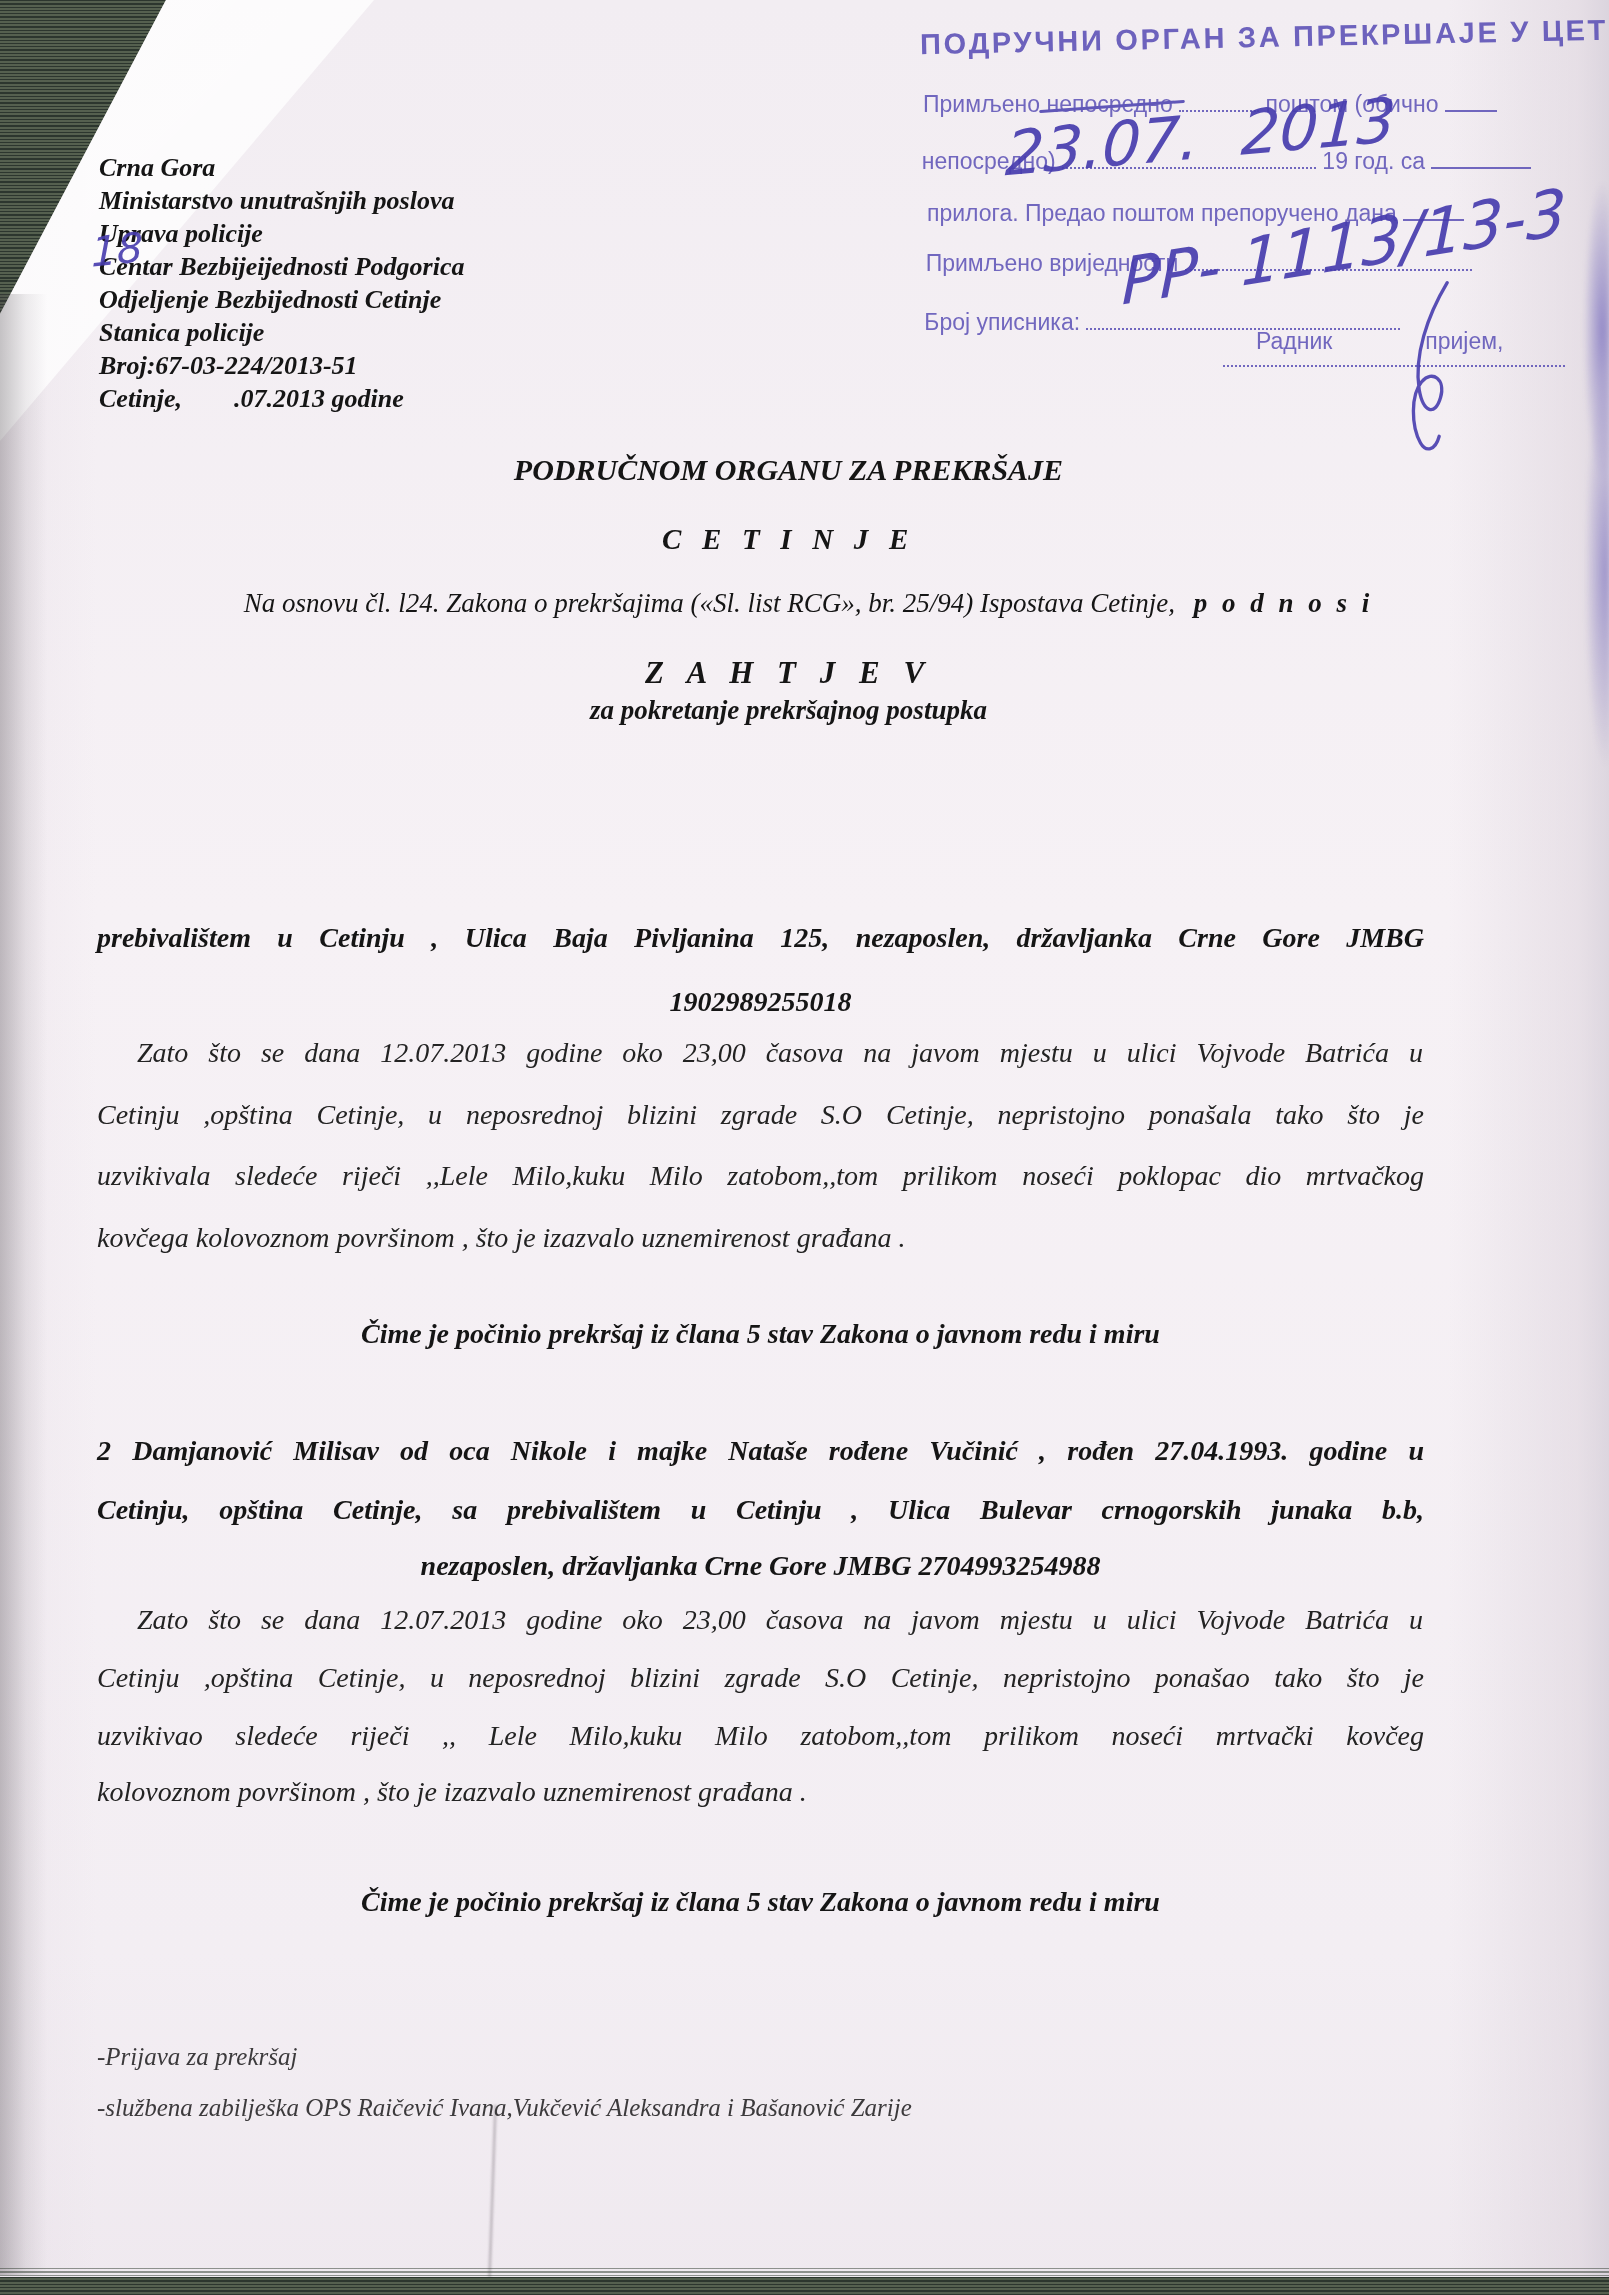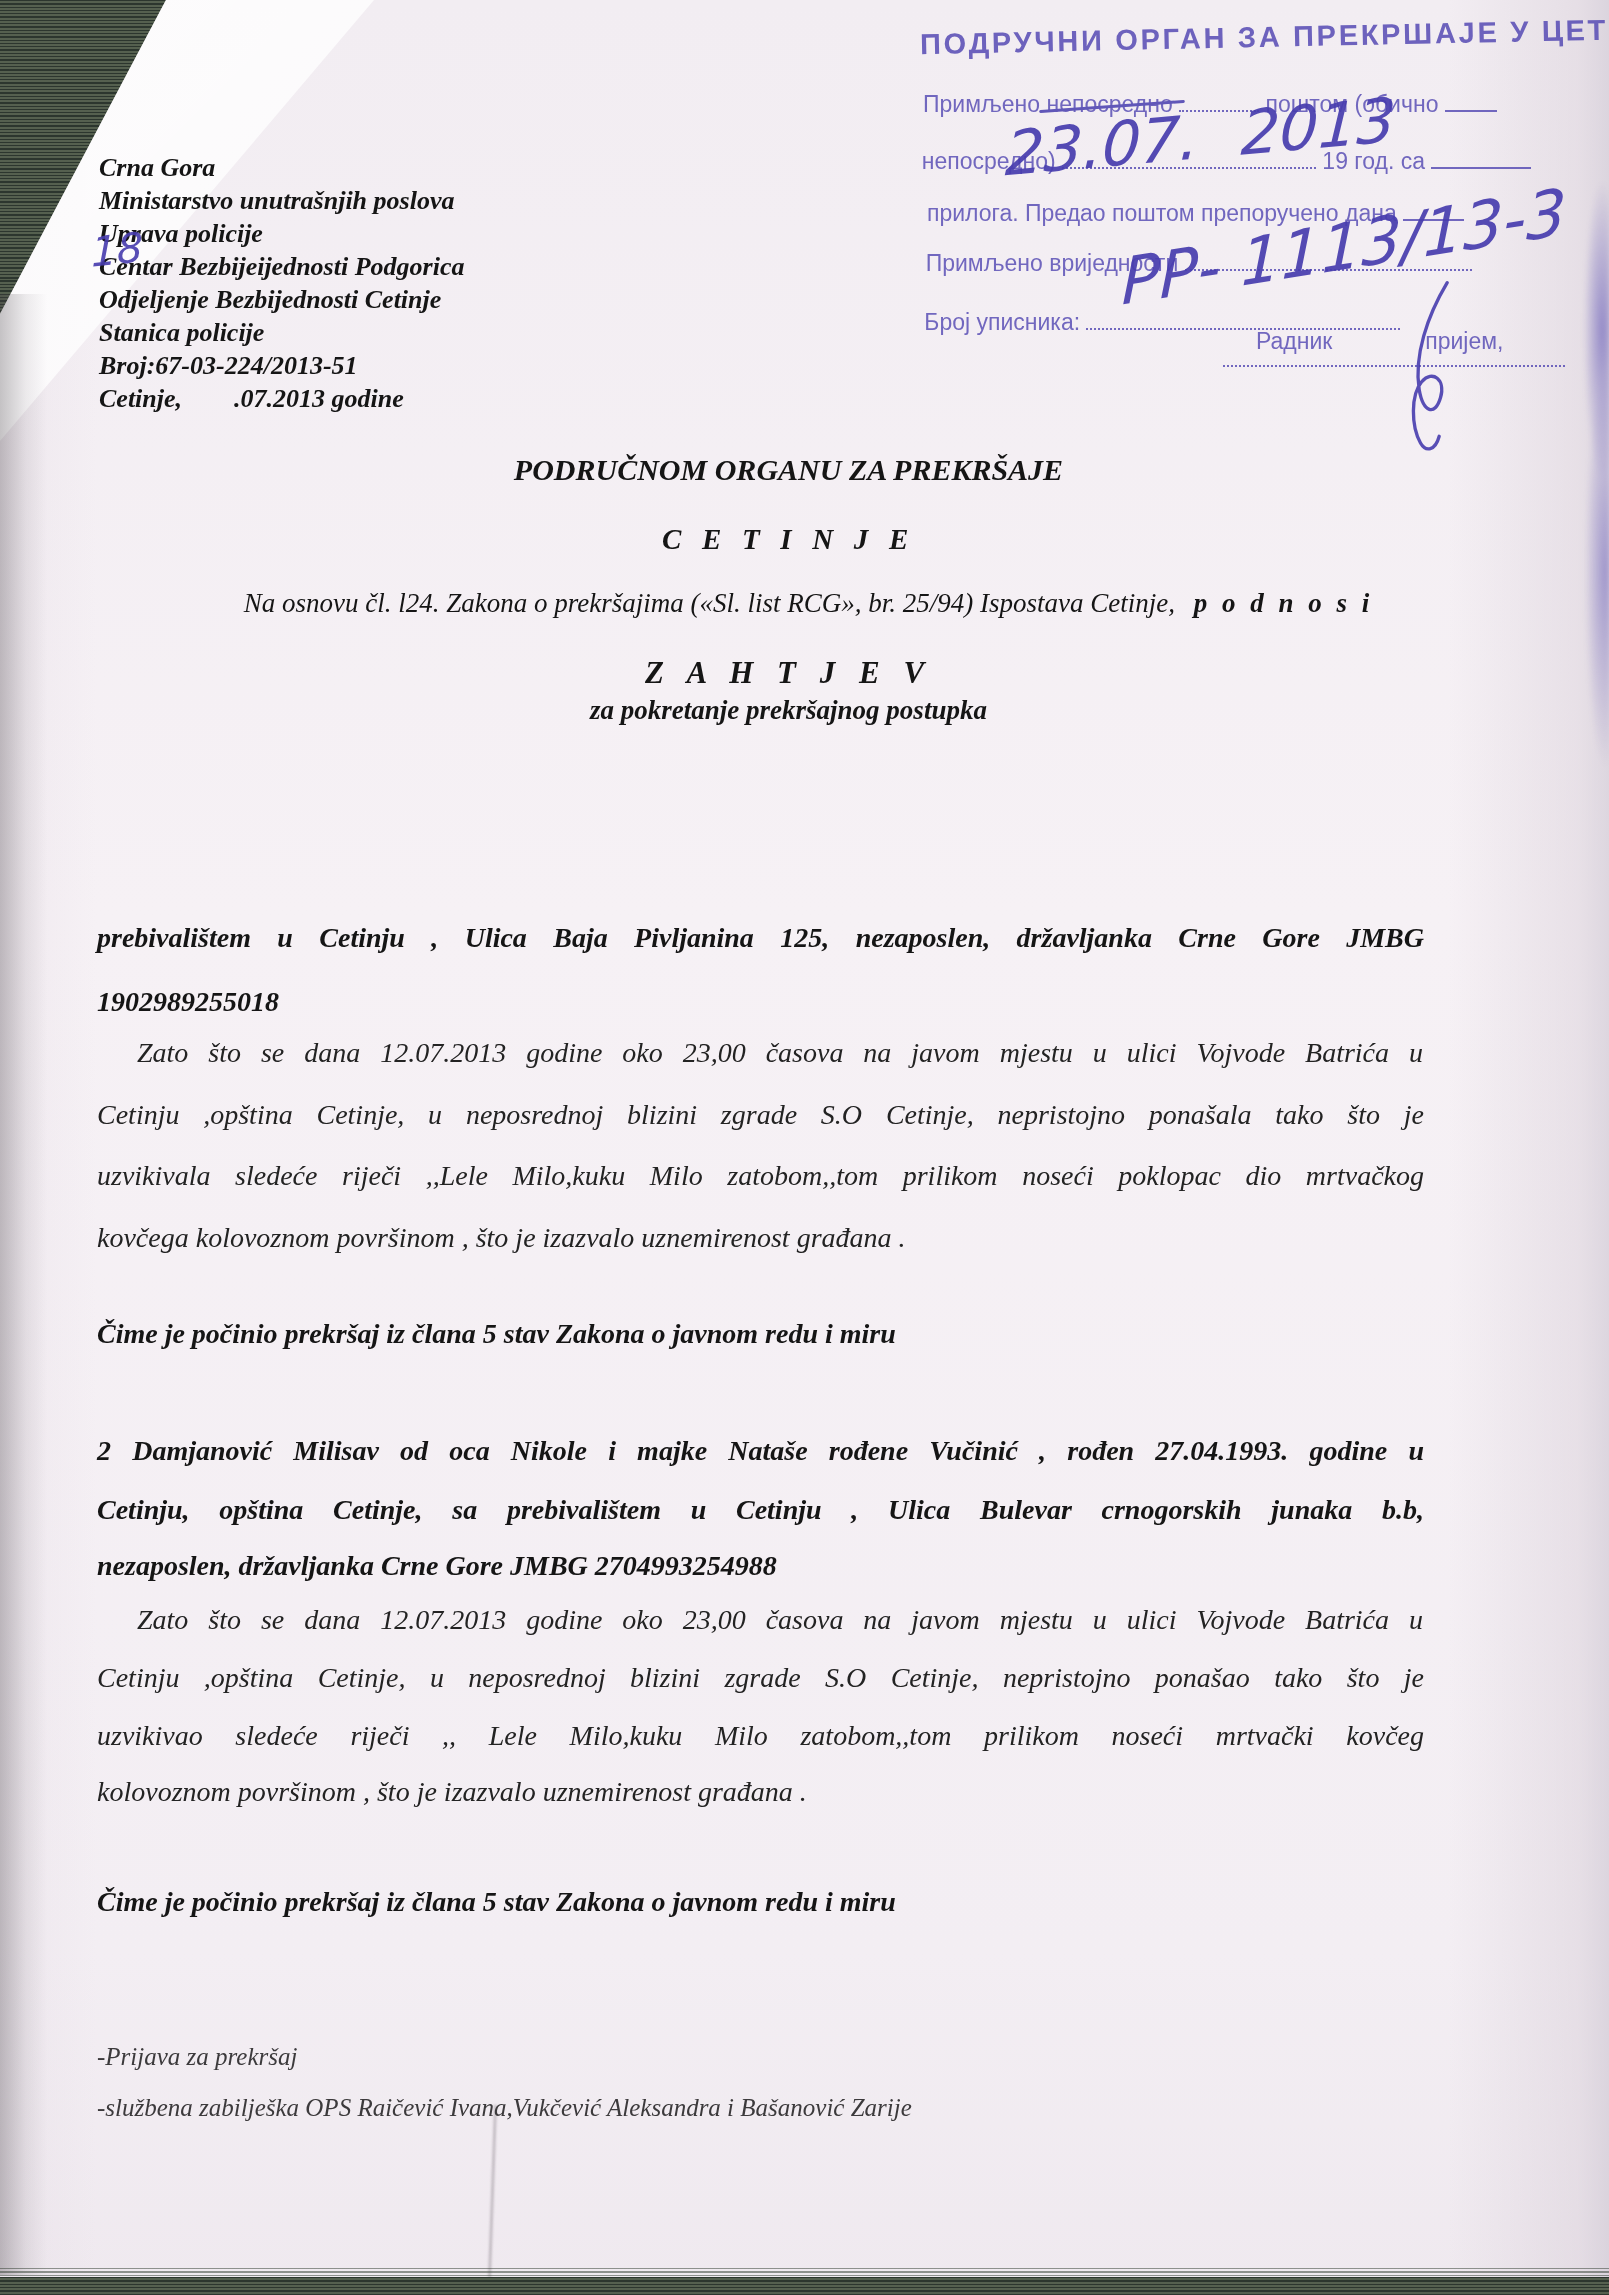--- a/index.html
+++ b/index.html
@@ -84,21 +84,21 @@
   .h-city{top:523px;font-size:29px;font-weight:bold;font-style:italic;letter-spacing:6.7px;}
   .h-basis{top:588px;font-size:27px;font-style:italic;padding-left:20px;}
   .h-basis .podnosi{font-weight:bold;letter-spacing:4px;margin-left:18.7px;}
   .h-request{top:655px;font-size:31px;font-weight:bold;font-style:italic;letter-spacing:8px;}
   .h-request-sub{top:695px;font-size:27px;font-weight:bold;font-style:italic;}
 
   
   .bl{position:absolute;left:97px;width:1327px;font-size:28px;font-style:italic;}
   .bl.ind{left:137px;width:1286px;}
   .bl.just{text-align:justify;text-align-last:justify;}
-  .bl.b{font-weight:bold;}
+  .bl.b{font-weight:bold;text-align:center;}
   .bl.lt{color:#232323;}
   .att{color:#3c3a3c;font-size:25px;}
 </style>
 </head>
 <body>
 
 <div id="page">
 
   <div class="corner-bed bed"></div>
   <div class="corner-fold"></div>

